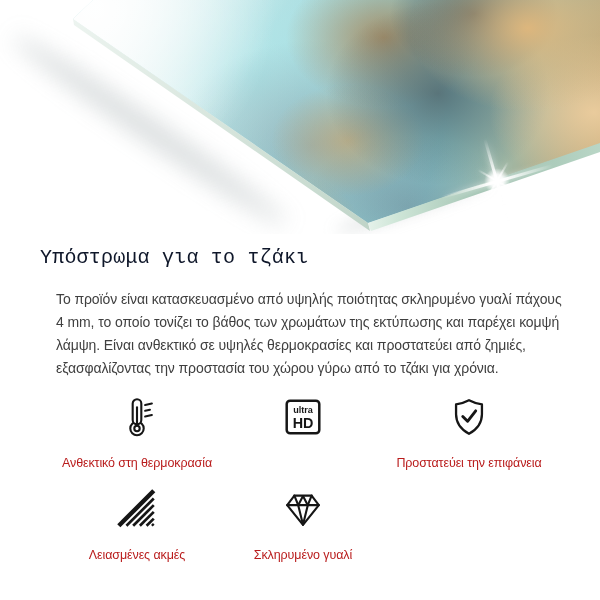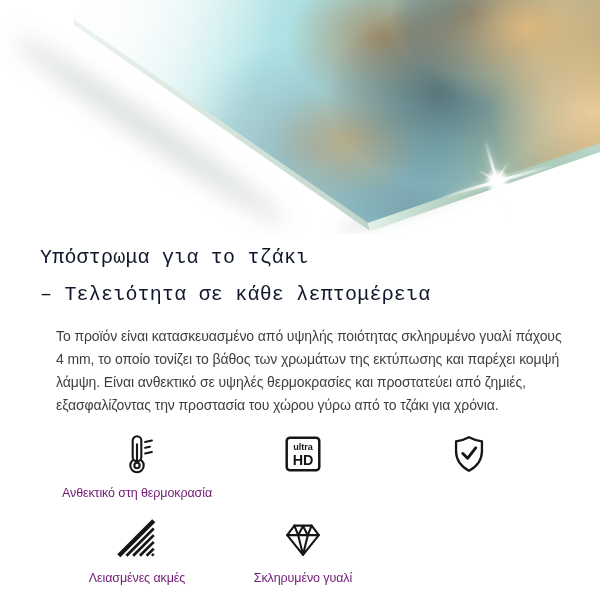--- a/index.html
+++ b/index.html
@@ -88,24 +88,24 @@
     font-size:14px;line-height:23px;letter-spacing:-0.1px;
     color:#3f3f3f;
   }
 
   
   .features{
     margin-top:14px;padding:0 14px;
     display:grid;grid-template-columns:repeat(3,1fr);
     row-gap:16px;
   }
-  .feature{display:flex;flex-direction:column;align-items:center;gap:9px;}
+  .feature{display:flex;flex-direction:column;align-items:center;gap:16px;}
   .ficon{width:46px;height:46px;display:block;}
   .flabel{
-    font-size:12.5px;color:#701a75;letter-spacing:-0.1px;
+    font-size:12.5px;color:#b91c1c;letter-spacing:-0.1px;
     text-align:center;white-space:nowrap;
   }
   .badge-top{font:bold 9.5px "Liberation Sans",sans-serif;}
   .badge-bottom{font:bold 15px "Liberation Sans",sans-serif;}
 </style>
 </head>
 <body>
 
 <div class="page">
 
@@ -121,21 +121,20 @@
       <span class="ray ray-v"></span>
       <span class="ray ray-d1"></span>
       <span class="ray ray-d2"></span>
       <span class="glow"></span>
     </div>
   </div>
 
   <section class="content">
     <h1 class="headline">
       <div>Υπόστρωμα για το τζάκι</div>
-      <div>– Τελειότητα σε κάθε λεπτομέρεια</div>
     </h1>
     <p class="body-text">Το προϊόν είναι κατασκευασμένο από υψηλής ποιότητας σκληρυμένο γυαλί πάχους 4 mm, το οποίο τονίζει το βάθος των χρωμάτων της εκτύπωσης και παρέχει κομψή λάμψη. Είναι ανθεκτικό σε υψηλές θερμοκρασίες και προστατεύει από ζημιές, εξασφαλίζοντας την προστασία του χώρου γύρω από το τζάκι για χρόνια.</p>
 
     <div class="features">
 
       <div class="feature">
         <svg class="ficon" viewBox="0 0 48 48" fill="none" stroke="#161616" stroke-width="2.2" stroke-linecap="round" stroke-linejoin="round">
           <circle cx="24" cy="36" r="7"></circle>
           <rect x="19.5" y="5.5" width="9" height="26" rx="4.5" fill="#ffffff"></rect>
           <line x1="24" y1="14" x2="24" y2="31"></line>
@@ -153,20 +152,21 @@
           <text class="badge-top" x="24" y="20" text-anchor="middle" fill="#161616">ultra</text>
           <text class="badge-bottom" x="24" y="35" text-anchor="middle" fill="#161616">HD</text>
         </svg>
       </div>
 
       <div class="feature">
         <svg class="ficon" viewBox="0 0 48 48" fill="none" stroke="#161616" stroke-linecap="round" stroke-linejoin="round">
           <path stroke-width="2.4" d="M24 6.5 C20 8.6 15.2 10.2 10.5 10.9 L10.5 21 C10.5 30.4 16 37 24 41.5 C32 37 37.5 30.4 37.5 21 L37.5 10.9 C32.8 10.2 28 8.6 24 6.5 Z"></path>
           <path stroke-width="3" d="M17.5 23.5 L22.5 28.5 L31 17.5"></path>
         </svg>
+        <span class="flabel">Προστατεύει την επιφάνεια</span>
       </div>
 
       <div class="feature">
         <svg class="ficon" viewBox="0 0 48 48" stroke="#161616" stroke-linecap="butt">
           <line x1="5" y1="41.5" x2="41.5" y2="5" stroke-width="4.6"></line>
           <line x1="13" y1="41.5" x2="41.5" y2="13" stroke-width="2.8"></line>
           <line x1="20" y1="41.5" x2="41.5" y2="20" stroke-width="2.8"></line>
           <line x1="27" y1="41.5" x2="41.5" y2="27" stroke-width="2.8"></line>
           <line x1="34" y1="41.5" x2="41.5" y2="34" stroke-width="2.8"></line>
           <line x1="39.5" y1="41.5" x2="41.5" y2="39.5" stroke-width="2.4"></line>

